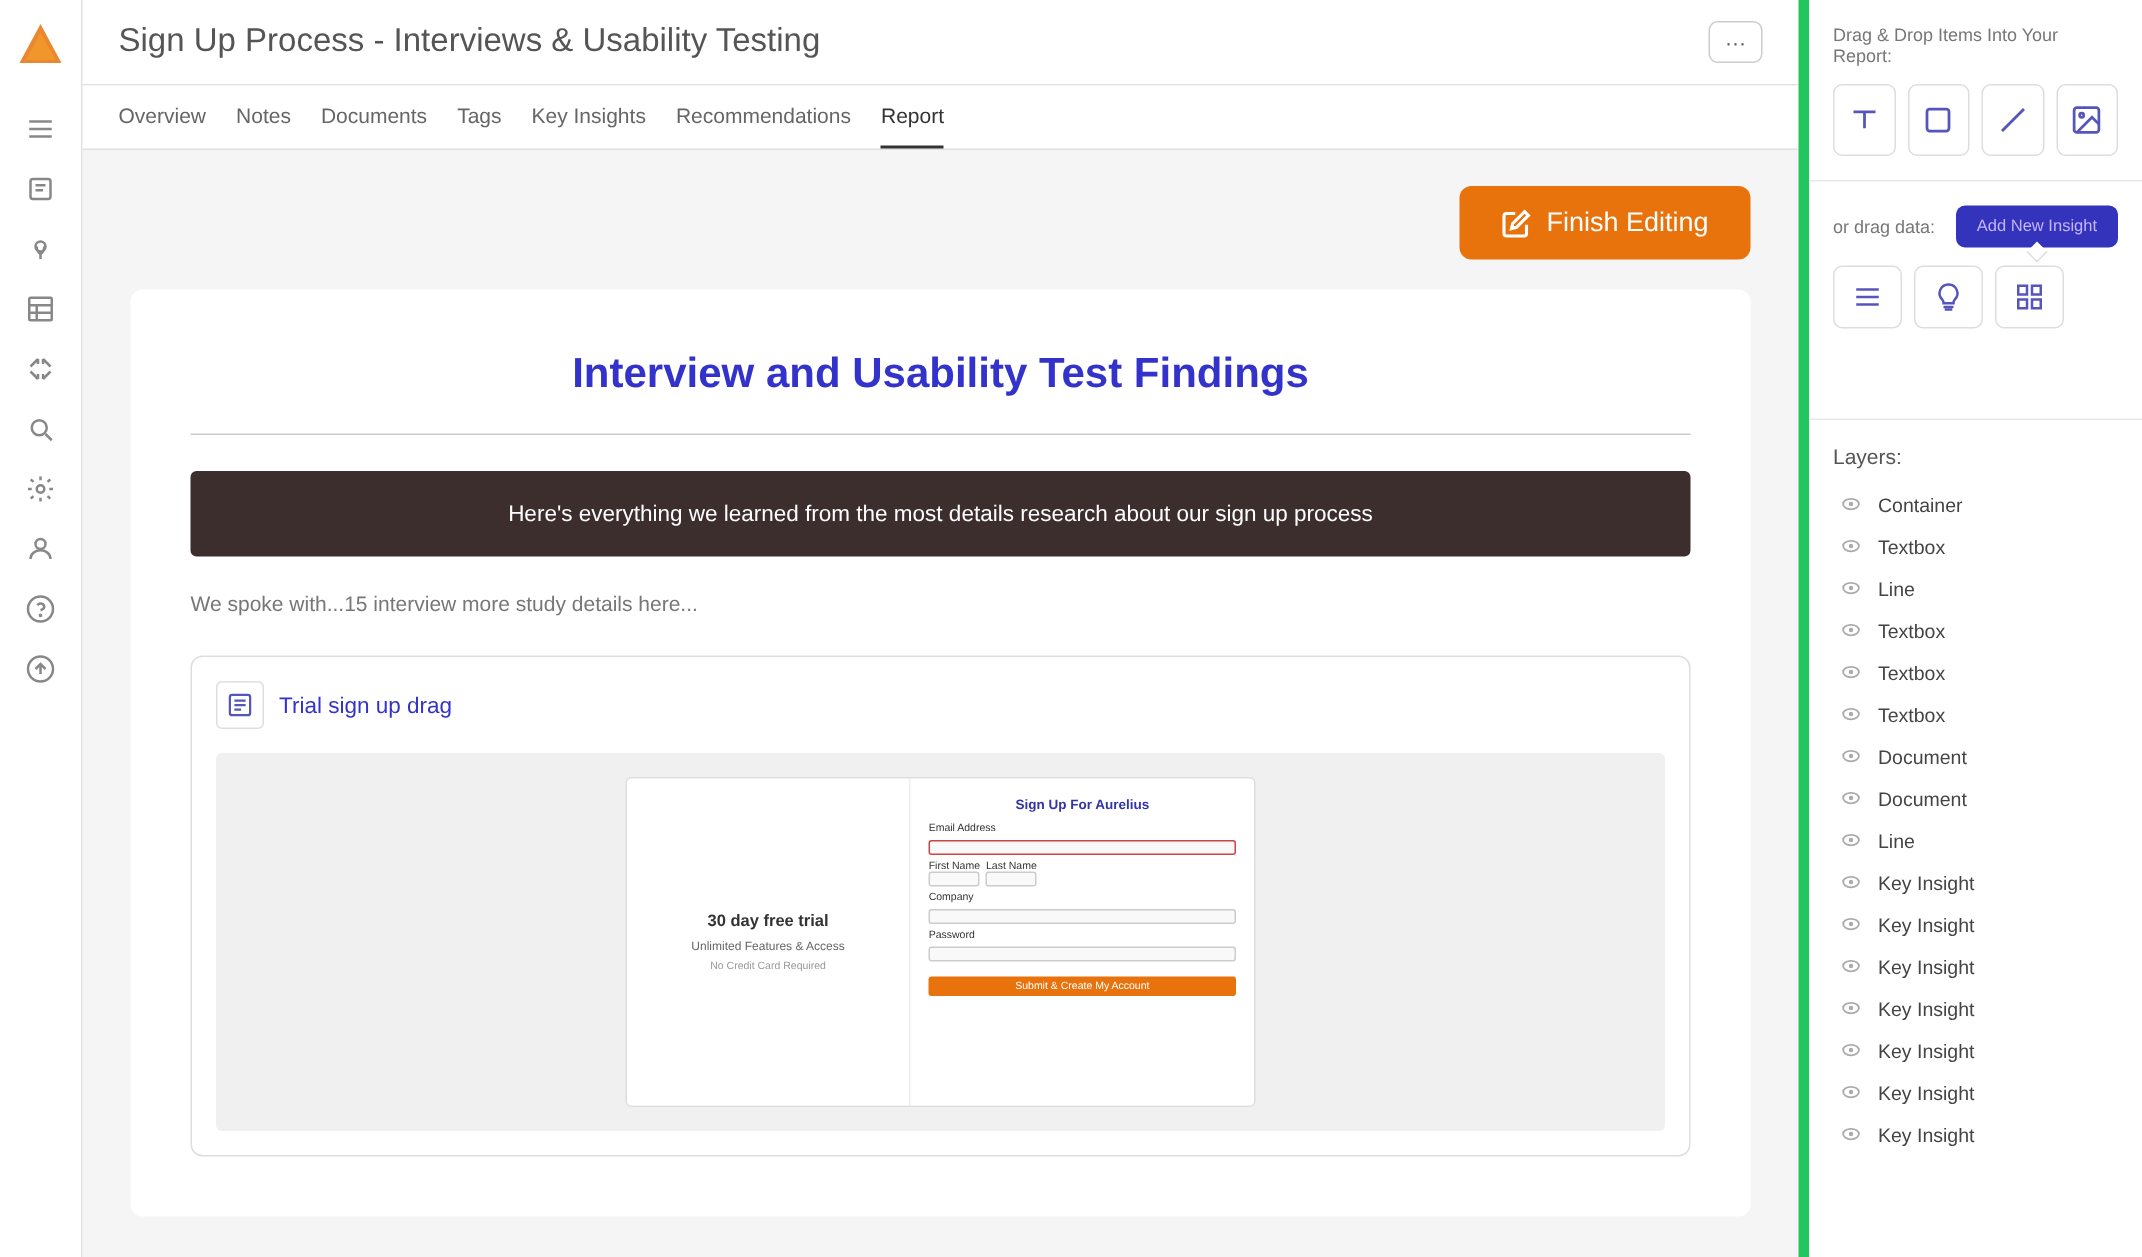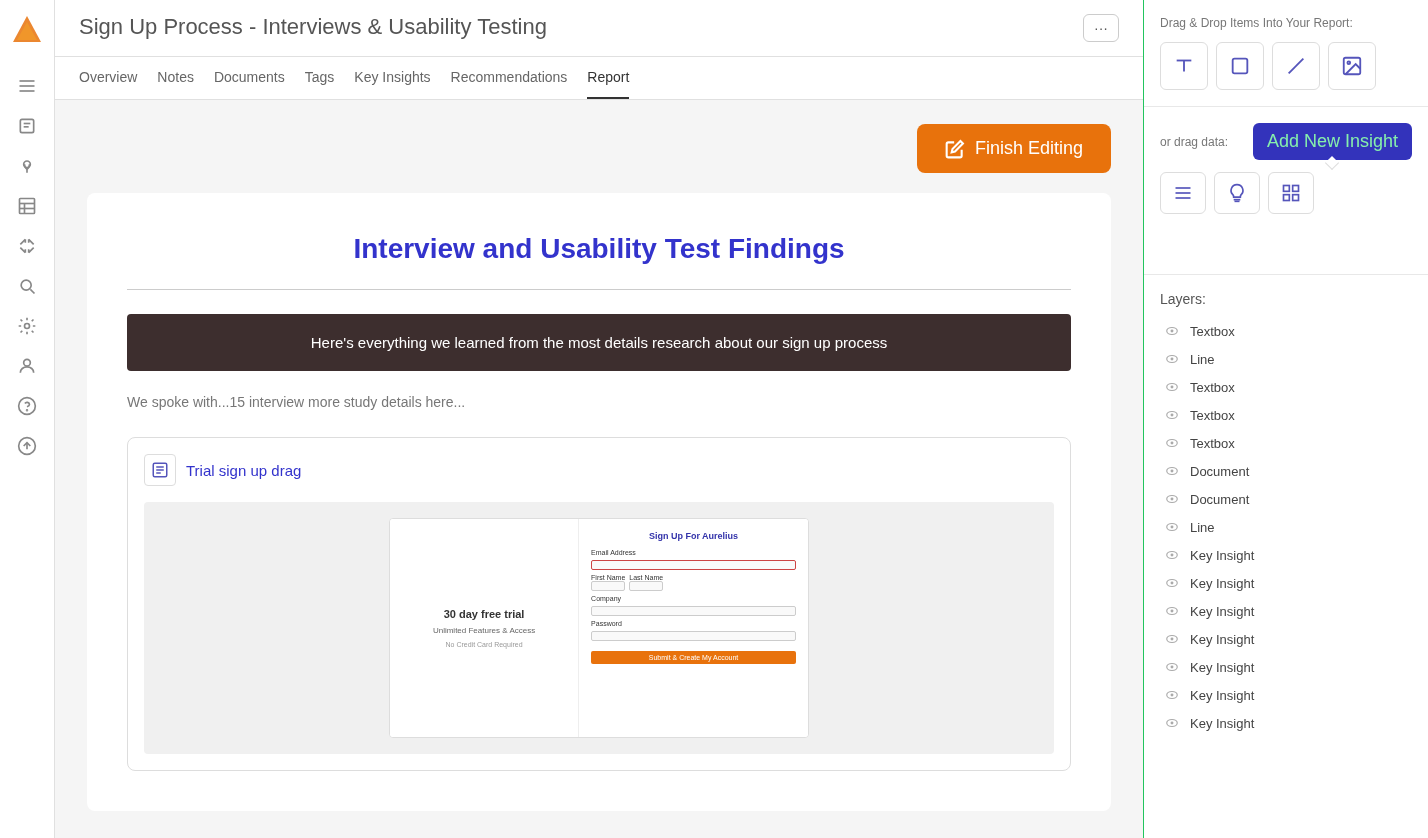--- a/index.html
+++ b/index.html
@@ -239,23 +239,23 @@
       background: #e8720c;
       color: #fff;
       text-align: center;
       font-size: 7px;
       padding: 3px;
       border-radius: 2px;
     }
 
     
     .right-panel {
-      width: 285px;
-      background: #fff;
-      border-left: 1px solid #22c55e;
+      width: 229px;
+      background: #fff;
+      border-left: 7px solid #22c55e;
       display: flex;
       flex-direction: column;
       flex-shrink: 0;
       overflow-y: auto;
     }
     .right-panel-section {
       padding: 16px;
       border-bottom: 1px solid #e8e8e8;
     }
     .right-panel-label {
@@ -278,25 +278,25 @@
       justify-content: center;
       cursor: pointer;
       color: #555;
       background: #fff;
       position: relative;
     }
     .tool-btn svg { width: 22px; height: 22px; }
 
     .add-insight-btn {
       background: #3333bb;
-      color: #86efac;
+      color: #c4b5fd;
       border: none;
       border-radius: 6px;
       padding: 8px 14px;
-      font-size: 18px;
+      font-size: 11px;
       cursor: pointer;
       white-space: nowrap;
       position: relative;
     }
 
     .toolbar-row2 {
       display: flex;
       gap: 8px;
       align-items: center;
     }
@@ -594,20 +594,29 @@
     <div class="layers-title">Layers:</div>
 
     <div id="layers-list">
         <div class="layer-item">
           <span class="layer-eye">
             <svg viewBox="0 0 24 24" fill="none" stroke="#aaa" stroke-width="2">
               <ellipse cx="12" cy="12" rx="9" ry="6"></ellipse>
               <circle cx="12" cy="12" r="2.5" fill="#aaa" stroke="none"></circle>
             </svg>
           </span>
+          <span class="layer-name">Container</span>
+        </div>
+        <div class="layer-item">
+          <span class="layer-eye">
+            <svg viewBox="0 0 24 24" fill="none" stroke="#aaa" stroke-width="2">
+              <ellipse cx="12" cy="12" rx="9" ry="6"></ellipse>
+              <circle cx="12" cy="12" r="2.5" fill="#aaa" stroke="none"></circle>
+            </svg>
+          </span>
           <span class="layer-name">Textbox</span>
         </div>
         <div class="layer-item">
           <span class="layer-eye">
             <svg viewBox="0 0 24 24" fill="none" stroke="#aaa" stroke-width="2">
               <ellipse cx="12" cy="12" rx="9" ry="6"></ellipse>
               <circle cx="12" cy="12" r="2.5" fill="#aaa" stroke="none"></circle>
             </svg>
           </span>
           <span class="layer-name">Line</span>

